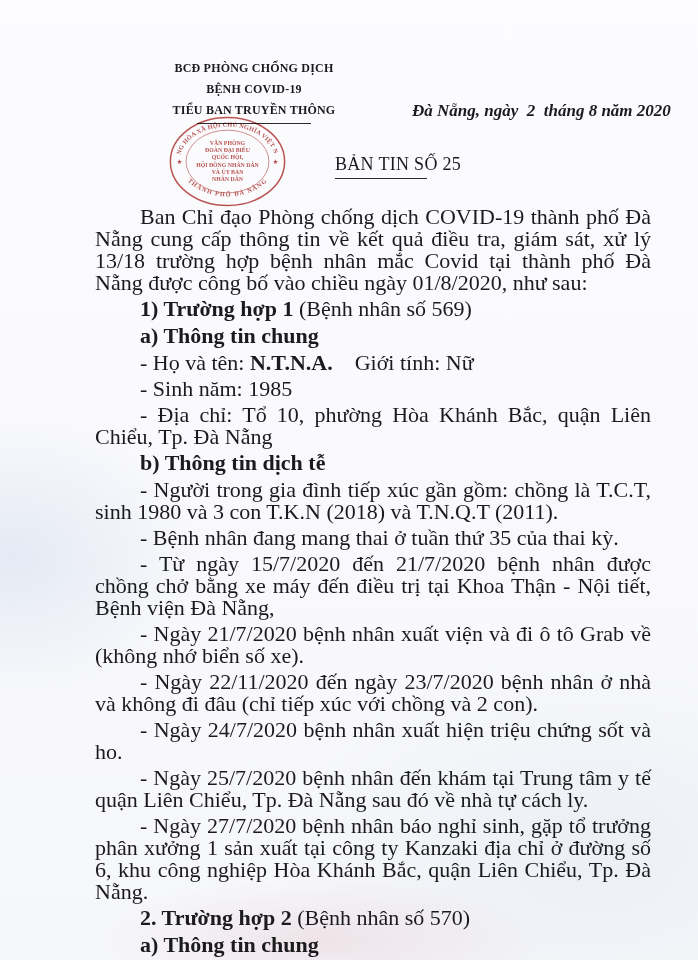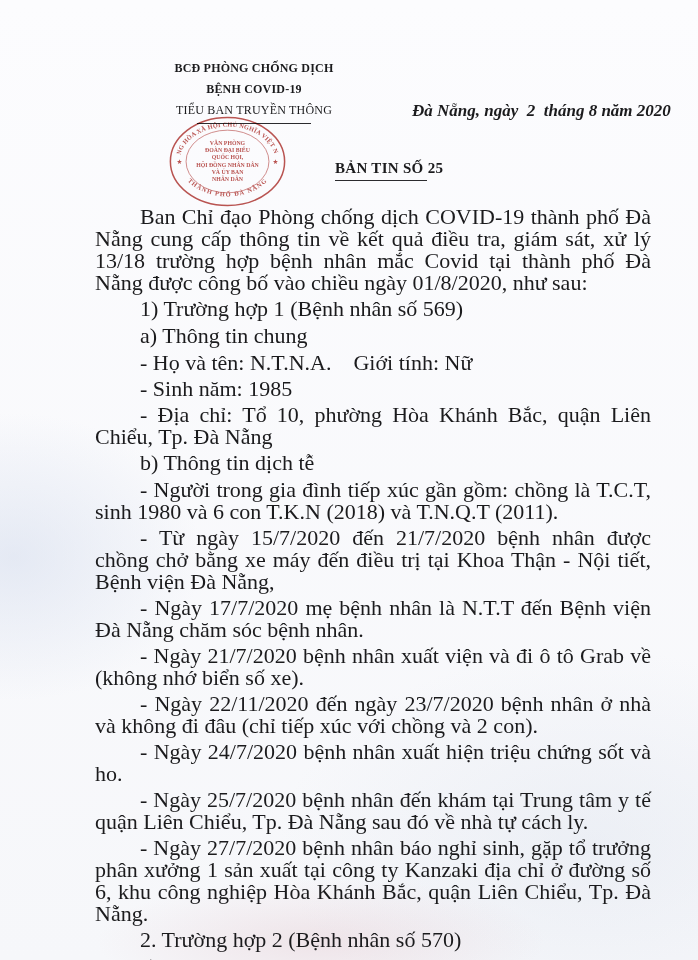--- a/index.html
+++ b/index.html
@@ -11,35 +11,35 @@
       radial-gradient(ellipse 320px 90px at 46% 98%, rgba(226,196,203,.38), transparent 70%),
       radial-gradient(ellipse 260px 200px at 2% 58%, rgba(204,214,234,.45), transparent 72%),
       radial-gradient(ellipse 420px 260px at 85% 88%, rgba(210,218,232,.30), transparent 75%),
       linear-gradient(#fcfcfe,#f6f7fa);
   }
   .hdr-left{
     position:absolute;left:98px;top:58px;width:312px;
     text-align:center;font-size:12px;line-height:21px;letter-spacing:.2px;
   }
   .hdr-left .l12{font-weight:600;}
-  .hdr-left .l3{font-weight:400;}
+  .hdr-left .l3{font-weight:700;}
   .hdr-rule{width:114px;border-top:1.6px solid #2b2b2e;margin:2px auto 0;}
   .date-line{
     position:absolute;left:412px;top:101px;width:280px;
     font-style:italic;font-weight:600;font-size:17px;white-space:pre;
   }
   .stamp{position:absolute;left:167px;top:115px;width:121px;height:93px;opacity:.9;mix-blend-mode:multiply;}
-  .doc-title{position:absolute;left:335px;top:160px;font-size:15px;font-weight:700;letter-spacing:.3px;}
+  .doc-title{position:absolute;left:335px;top:154px;font-size:18px;font-weight:400;letter-spacing:.3px;}
   .title-rule{width:92px;border-top:1.7px solid #2b2b2e;margin-top:3px;}
   .body-text{position:absolute;left:95px;top:206px;width:556px;}
   .body-text p{
     margin:0 0 4px;font-size:22px;line-height:22px;
     text-indent:45px;text-align:justify;
   }
-  .b{font-weight:400;}
+  .b{font-weight:700;}
   .gap-sp{display:inline-block;width:22px;}
   .case-head{margin-bottom:5px !important;}
 </style>
 </head>
 <body>
 
 <div class="hdr-left">
   <div class="l12">BCĐ PHÒNG CHỐNG DỊCH</div>
   <div class="l12">BỆNH COVID-19</div>
   <div class="l3">TIỂU BAN TRUYỀN THÔNG</div>
@@ -88,23 +88,23 @@
   <p class="b case-head">a) Thông tin chung</p>
 
   <p><span>- Họ và tên: </span><span class="b">N.T.N.A.</span><span class="gap-sp"></span><span>Giới tính: Nữ</span></p>
 
   <p>- Sinh năm: 1985</p>
 
   <p>- Địa chỉ: Tổ 10, phường Hòa Khánh Bắc, quận Liên Chiểu, Tp. Đà Nẵng</p>
 
   <p class="b case-head">b) Thông tin dịch tễ</p>
 
-  <p>- Người trong gia đình tiếp xúc gần gồm: chồng là T.C.T, sinh 1980 và 6 con T.K.N (2018) và T.N.Q.T (2011).</p>
+  <p>- Người trong gia đình tiếp xúc gần gồm: chồng là T.C.T, sinh 1980 và 3 con T.K.N (2018) và T.N.Q.T (2011).</p>
+  <p>- Bệnh nhân đang mang thai ở tuần thứ 35 của thai kỳ.</p>
   <p>- Từ ngày 15/7/2020 đến 21/7/2020 bệnh nhân được chồng chở bằng xe máy đến điều trị tại Khoa Thận - Nội tiết, Bệnh viện Đà Nẵng,</p>
-  <p>- Ngày 17/7/2020 mẹ bệnh nhân là N.T.T đến Bệnh viện Đà Nẵng chăm sóc bệnh nhân.</p>
   <p>- Ngày 21/7/2020 bệnh nhân xuất viện và đi ô tô Grab về (không nhớ biển số xe).</p>
   <p>- Ngày 22/11/2020 đến ngày 23/7/2020 bệnh nhân ở nhà và không đi đâu (chỉ tiếp xúc với chồng và 2 con).</p>
   <p>- Ngày 24/7/2020 bệnh nhân xuất hiện triệu chứng sốt và ho.</p>
   <p>- Ngày 25/7/2020 bệnh nhân đến khám tại Trung tâm y tế quận Liên Chiểu, Tp. Đà Nẵng sau đó về nhà tự cách ly.</p>
   <p>- Ngày 27/7/2020 bệnh nhân báo nghỉ sinh, gặp tổ trưởng phân xưởng 1 sản xuất tại công ty Kanzaki địa chỉ ở đường số 6, khu công nghiệp Hòa Khánh Bắc, quận Liên Chiểu, Tp. Đà Nẵng.</p>
 
   <p class="case-head"><span class="b">2. Trường hợp 2</span><span> (Bệnh nhân số 570)</span></p>
 
   <p class="b">a) Thông tin chung</p>
 </div>

